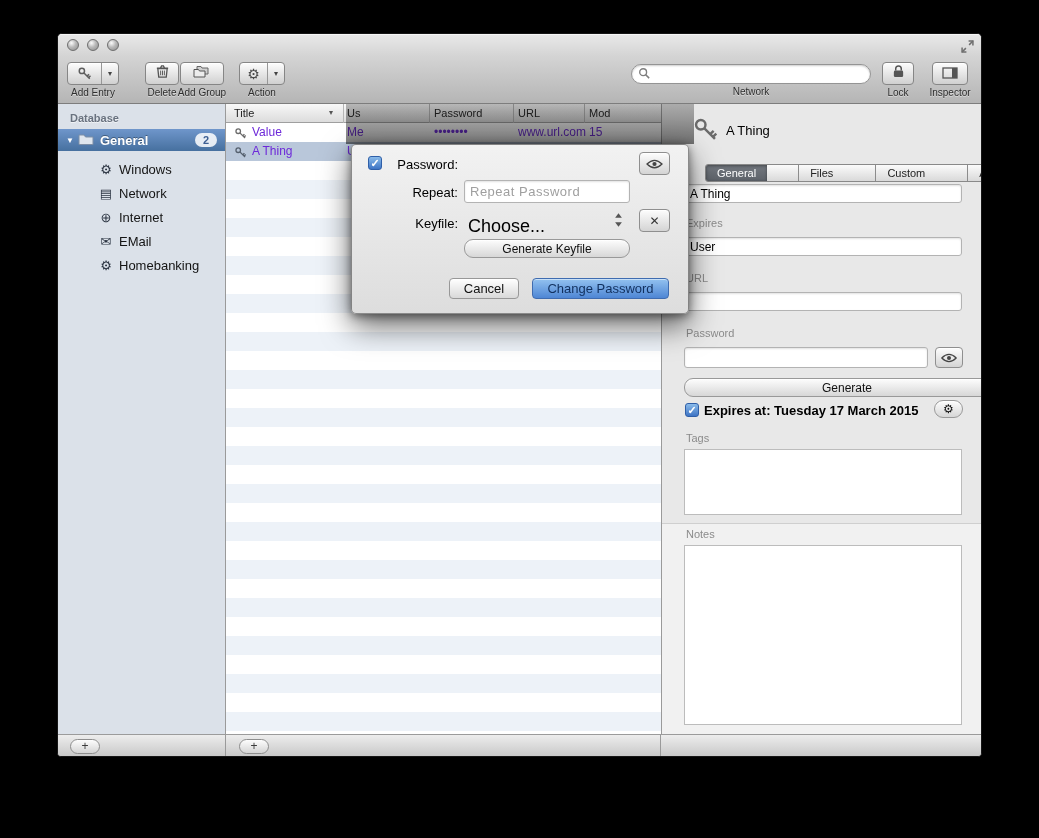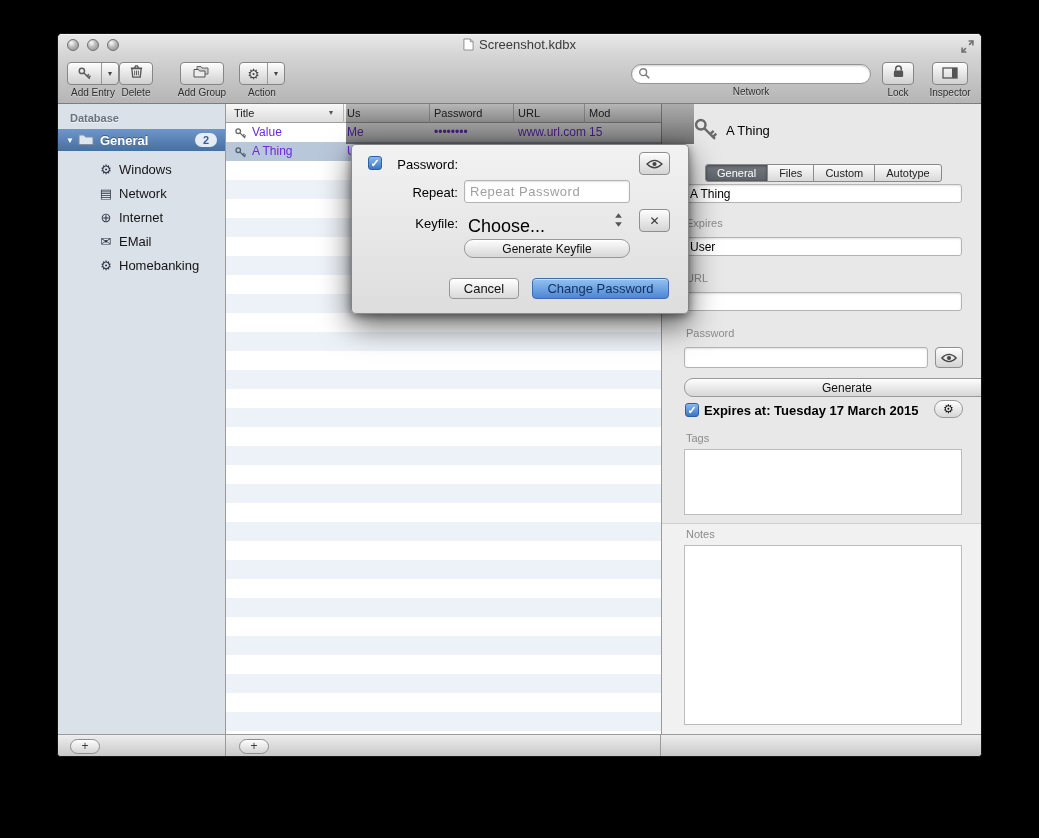--- a/index.html
+++ b/index.html
@@ -72,21 +72,21 @@
              background:repeating-linear-gradient(to bottom,#fff 0 19px,#edf2f8 19px 38px); }
 
   .inspector { position:absolute; left:603px; top:70px; width:322px; height:630px; background:#e8e8e8; border-left:1px solid #9a9a9a; }
   .in-lower { position:absolute; left:0; top:419px; width:322px; height:211px; background:#f1f1f1; border-top:1px solid #cfcfcf; }
   .in-key { position:absolute; left:30px; top:12px; }
   .in-title { position:absolute; left:64px; top:19px; font-size:13px; color:#000; }
   .in-tabs { position:absolute; left:43px; top:60px; height:18px; display:flex;
              border:1px solid #898989; border-radius:3px; overflow:hidden;
              background:linear-gradient(#fbfbfb,#d9d9d9); }
   .in-tab { padding:0 11px; font-size:11px; color:#222; display:flex; align-items:center; }
-  .in-tab + .in-tab { border-left:1px solid #8c8c8c; }
+  .in-tab + .in-tab { border-left:1px solid #8c8c8c;margin-left:31px; }
   .in-tab.sel { background:linear-gradient(#73787f,#5d6269); color:#fff;
                 box-shadow:inset 0 1px 3px rgba(0,0,0,.4); }
   .lbl { position:absolute; font-size:11px; color:#8b8b8b; }
   .field { background:#fff; border:1px solid #b3b3b3; border-radius:3px;
            box-shadow:inset 0 1px 2px rgba(0,0,0,.12); font-size:12px; color:#000;
            padding:0 5px; outline:none; }
   .field::placeholder { color:#9f9f9f; letter-spacing:.5px; }
   .pill { background:linear-gradient(#fdfdfd,#d7d7d7); border:1px solid #999;
           border-radius:9px; font-size:12px; color:#111; display:flex;
           align-items:center; justify-content:center; box-shadow:inset 0 1px 0 rgba(255,255,255,.8); }
@@ -128,28 +128,20 @@
 </head>
 <body>
 
 <div class="stage">
   <div class="window">
 
     <div class="titlebar">
       <span class="light" style="left:9px"></span>
       <span class="light" style="left:29px"></span>
       <span class="light" style="left:49px"></span>
-      <div class="tb-title">
-        <span class="doc">
-          <svg width="11" height="13" viewBox="0 0 12 14">
-              <path d="M1 1 h7 l3 3 v9 H1 Z" fill="#fff" stroke="#8a8a8a"></path>
-              <path d="M8 1 v3 h3" fill="none" stroke="#8a8a8a"></path>
-            </svg>
-        </span><span>Screenshot.kdbx</span>
-      </div>
       <span class="fs-icon">
         <svg width="13" height="13" viewBox="0 0 12 12">
             <path d="M7 1 h4 v4 M5 11 H1 V7" fill="none" stroke="#6e6e6e" stroke-width="1.4"></path>
             <path d="M11 1 L7.5 4.5 M1 11 L4.5 7.5" stroke="#6e6e6e" stroke-width="1.4"></path>
           </svg>
       </span>
     </div>
 
     <div class="toolbar">
       <div class="tbi" style="left:6px;width:58px">
@@ -164,21 +156,21 @@
                 </g>
               </svg>
           </span>
           <span class="tb-seg" style="width:17px">
               <span class="chev">▾</span>
             </span>
         </div>
         <div class="tb-label">Add Entry</div>
       </div>
 
-      <div class="tbi" style="left:58px;width:40px">
+      <div class="tbi" style="left:84px;width:40px">
         <div class="tb-btn" style="width:34px">
           <span>
             <svg width="15" height="15" viewBox="0 0 16 16">
                 <path d="M3 5 h10 l-1 9 h-8 Z" fill="none" stroke="#555" stroke-width="1.4"></path>
                 <path d="M2 4.5 h12 M6 4 l1-2 h2 l1 2" stroke="#555" stroke-width="1.4" fill="none"></path>
                 <path d="M6 7 v5 M8 7 v5 M10 7 v5" stroke="#555" stroke-width="1"></path>
               </svg>
           </span>
         </div>
         <div class="tb-label">Delete</div>

